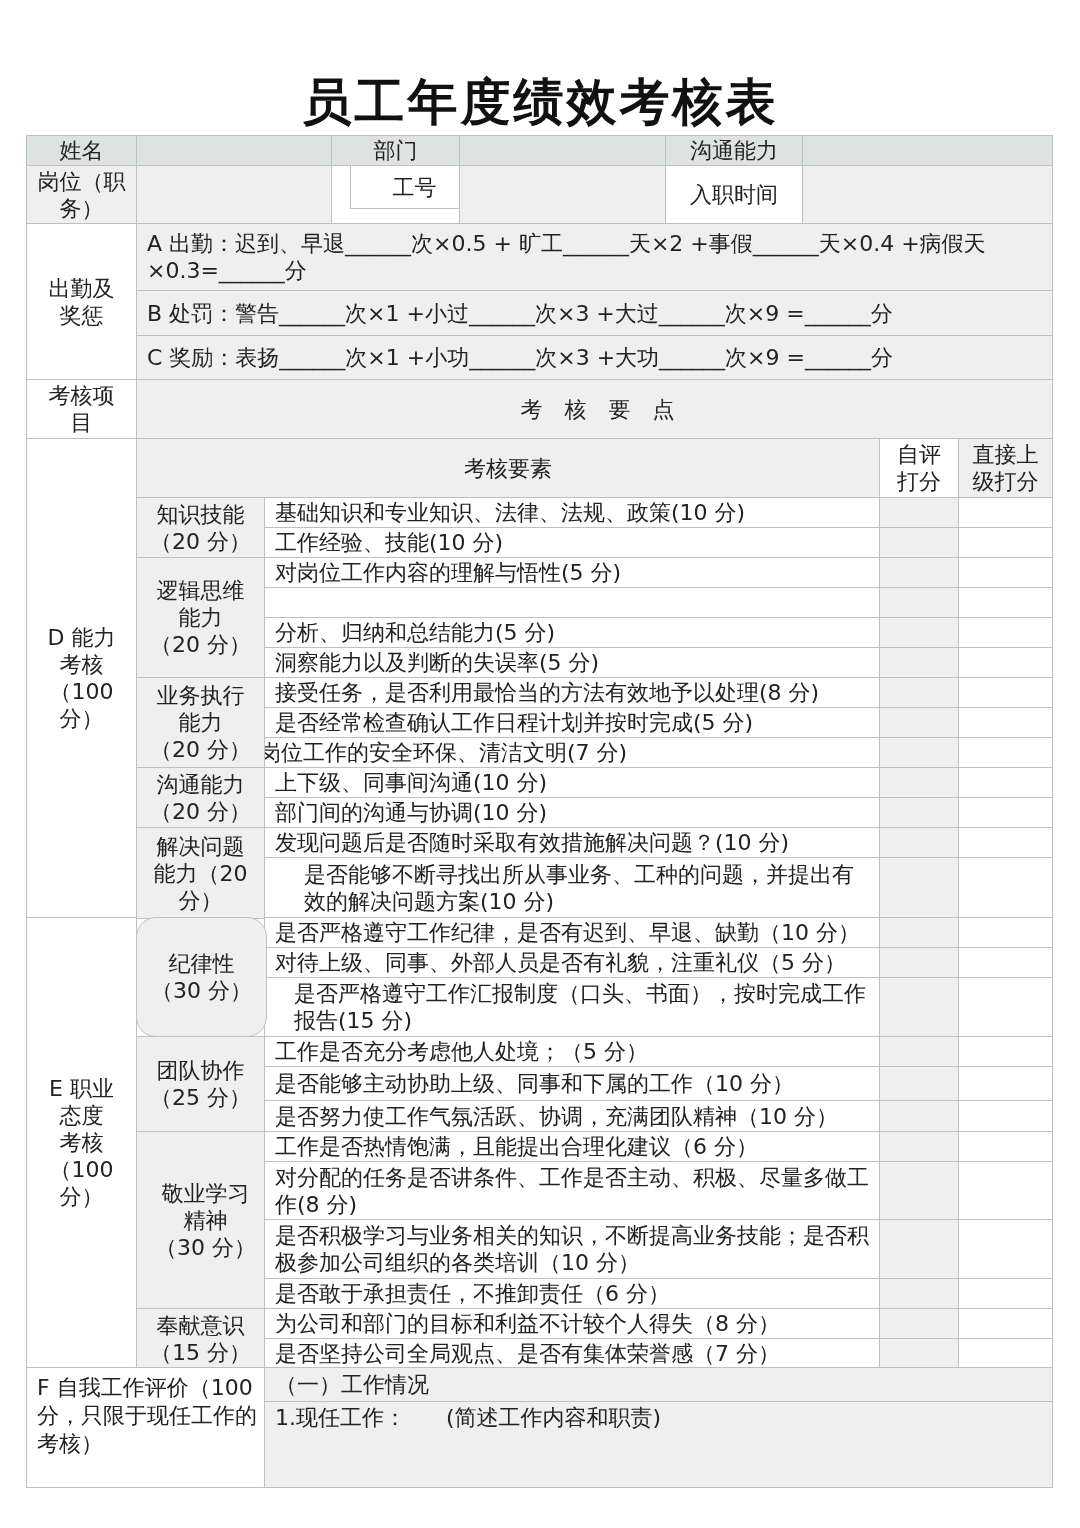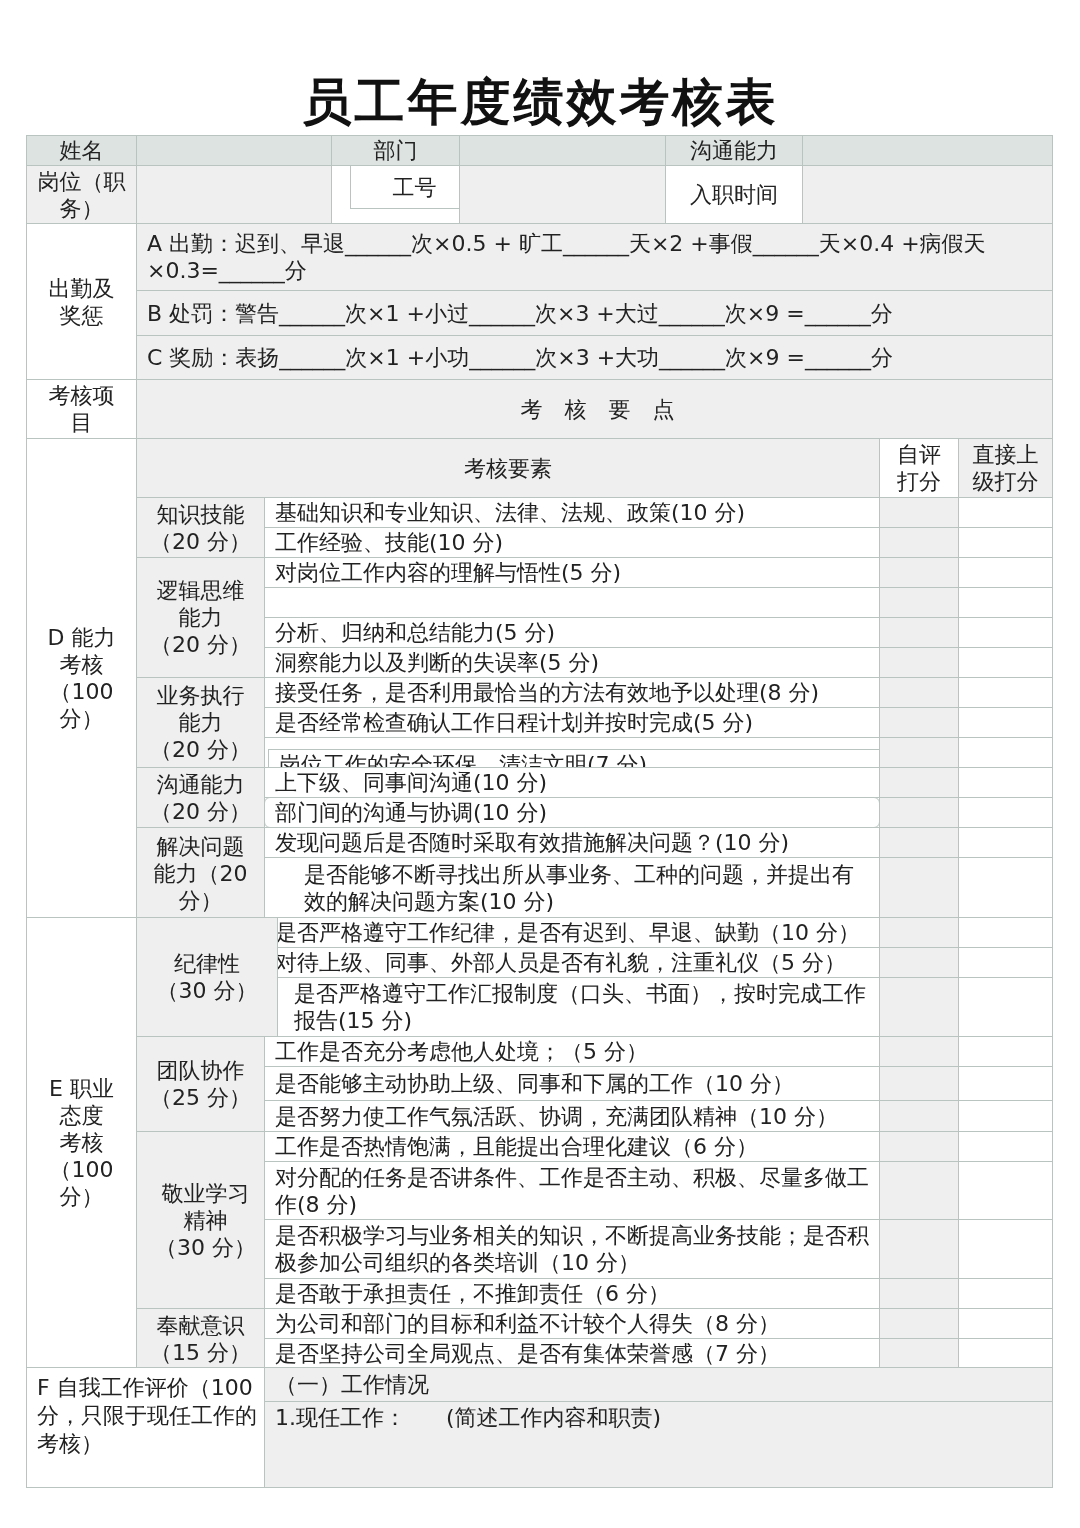--- a/index.html
+++ b/index.html
@@ -81,30 +81,30 @@
     <div class="c w" style="left:958px;top:647px;width:95px;height:31px;"></div>
     <div class="c ctr g lbl" style="left:136px;top:557px;width:129px;height:121px;">逻辑思维
 能力
 （20 分）</div>
     <div class="c lft w" style="left:264px;top:677px;width:616px;height:31px;line-height:27px;">接受任务，是否利用最恰当的方法有效地予以处理(8 分)</div>
     <div class="c g" style="left:879px;top:677px;width:80px;height:31px;"></div>
     <div class="c w" style="left:958px;top:677px;width:95px;height:31px;"></div>
     <div class="c lft w" style="left:264px;top:707px;width:616px;height:31px;line-height:27px;">是否经常检查确认工作日程计划并按时完成(5 分)</div>
     <div class="c g" style="left:879px;top:707px;width:80px;height:31px;"></div>
     <div class="c w" style="left:958px;top:707px;width:95px;height:31px;"></div>
-    <div class="c lft w" style="left:268px;top:737px;width:684px;height:31px;line-height:27px;margin-top:12px;">岗位工作的安全环保、清洁文明(7 分)</div>
+    <div class="c lft w" style="left:248px;top:737px;width:684px;height:31px;line-height:27px;">岗位工作的安全环保、清洁文明(7 分)</div>
     <div class="c g" style="left:879px;top:737px;width:80px;height:31px;"></div>
     <div class="c w" style="left:958px;top:737px;width:95px;height:31px;"></div>
     <div class="c ctr g lbl" style="left:136px;top:677px;width:129px;height:91px;">业务执行
 能力
 （20 分）</div>
     <div class="c lft w" style="left:264px;top:767px;width:616px;height:31px;line-height:27px;">上下级、同事间沟通(10 分)</div>
     <div class="c g" style="left:879px;top:767px;width:80px;height:31px;"></div>
     <div class="c w" style="left:958px;top:767px;width:95px;height:31px;"></div>
-    <div class="c lft w" style="left:264px;top:797px;width:616px;height:31px;line-height:27px;border-radius:6px;">部门间的沟通与协调(10 分)</div>
+    <div class="c lft w" style="left:264px;top:797px;width:616px;height:31px;line-height:27px;">部门间的沟通与协调(10 分)</div>
     <div class="c g" style="left:879px;top:797px;width:80px;height:31px;"></div>
     <div class="c w" style="left:958px;top:797px;width:95px;height:31px;"></div>
     <div class="c ctr g lbl" style="left:136px;top:767px;width:129px;height:61px;">沟通能力
 （20 分）</div>
     <div class="c lft w" style="left:264px;top:827px;width:616px;height:31px;line-height:27px;">发现问题后是否随时采取有效措施解决问题？(10 分)</div>
     <div class="c g" style="left:879px;top:827px;width:80px;height:31px;"></div>
     <div class="c w" style="left:958px;top:827px;width:95px;height:31px;"></div>
     <div class="c lft w" style="left:264px;top:857px;width:616px;height:62px;line-height:27px;padding-left:39px;">是否能够不断寻找出所从事业务、工种的问题，并提出有效的解决问题方案(10 分)</div>
     <div class="c g" style="left:879px;top:857px;width:80px;height:62px;"></div>
     <div class="c w" style="left:958px;top:857px;width:95px;height:62px;"></div>
@@ -121,21 +121,21 @@
 <div id="section-e">
     <div class="c lft w" style="left:264px;top:917px;width:616px;height:31px;line-height:27px;">是否严格遵守工作纪律，是否有迟到、早退、缺勤（10 分）</div>
     <div class="c g" style="left:879px;top:917px;width:80px;height:31px;"></div>
     <div class="c w" style="left:958px;top:917px;width:95px;height:31px;"></div>
     <div class="c lft w" style="left:264px;top:947px;width:616px;height:31px;line-height:27px;">对待上级、同事、外部人员是否有礼貌，注重礼仪（5 分）</div>
     <div class="c g" style="left:879px;top:947px;width:80px;height:31px;"></div>
     <div class="c w" style="left:958px;top:947px;width:95px;height:31px;"></div>
     <div class="c lft w" style="left:264px;top:977px;width:616px;height:60px;line-height:27px;padding-left:29px;">是否严格遵守工作汇报制度（口头、书面），按时完成工作报告(15 分)</div>
     <div class="c g" style="left:879px;top:977px;width:80px;height:60px;"></div>
     <div class="c w" style="left:958px;top:977px;width:95px;height:60px;"></div>
-    <div class="c ctr g lbl" style="left:136px;top:917px;width:142px;height:120px;">纪律性
+    <div class="c ctr g lbl" style="left:136px;top:917px;width:131px;height:120px;border-radius:20px;">纪律性
 （30 分）</div>
     <div class="c lft w" style="left:264px;top:1036px;width:616px;height:31px;line-height:27px;">工作是否充分考虑他人处境；（5 分）</div>
     <div class="c g" style="left:879px;top:1036px;width:80px;height:31px;"></div>
     <div class="c w" style="left:958px;top:1036px;width:95px;height:31px;"></div>
     <div class="c lft w" style="left:264px;top:1066px;width:616px;height:35px;line-height:27px;">是否能够主动协助上级、同事和下属的工作（10 分）</div>
     <div class="c g" style="left:879px;top:1066px;width:80px;height:35px;"></div>
     <div class="c w" style="left:958px;top:1066px;width:95px;height:35px;"></div>
     <div class="c lft w" style="left:264px;top:1100px;width:616px;height:32px;line-height:27px;">是否努力使工作气氛活跃、协调，充满团队精神（10 分）</div>
     <div class="c g" style="left:879px;top:1100px;width:80px;height:32px;"></div>
     <div class="c w" style="left:958px;top:1100px;width:95px;height:32px;"></div>

